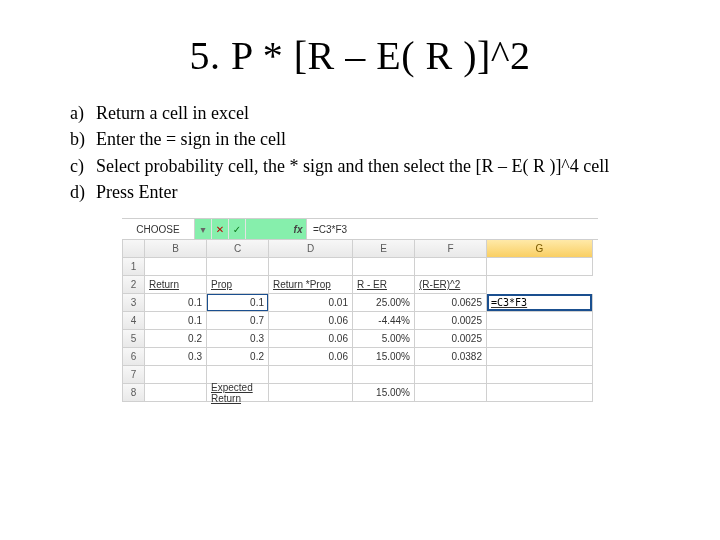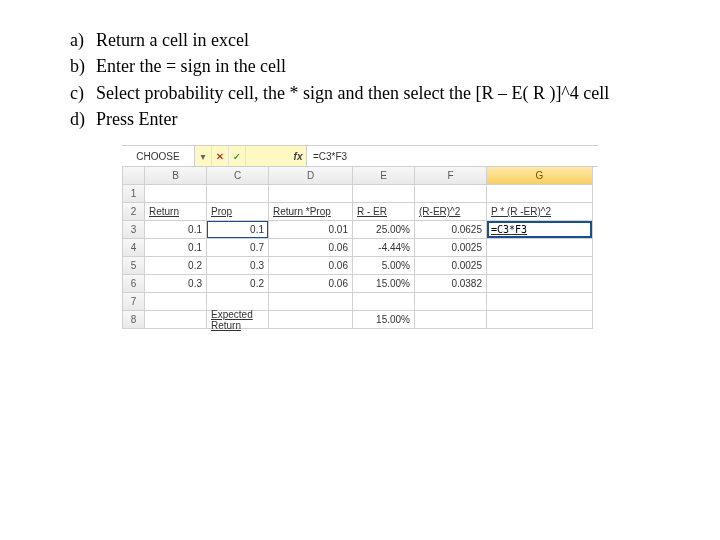--- a/index.html
+++ b/index.html
@@ -4,21 +4,21 @@
 <style>
   html,body{margin:0;padding:0;width:720px;height:540px;background:#fff;font-family:Georgia,'Times New Roman',serif;color:#000;}
   .slide{width:720px;height:540px;position:relative;box-sizing:border-box;padding:28px 42px;}
   .title{font-size:40px;font-weight:400;text-align:center;margin:4px 0 22px 0;letter-spacing:0.5px;}
   .steps{font-size:18px;line-height:1.35;margin-left:28px;}
   .steps .row{display:flex;margin-bottom:2px;}
   .steps .lab{width:26px;flex:0 0 26px;}
   .steps .txt{flex:1;}
   .excel{margin:14px auto 0 auto;width:476px;font-family:'Segoe UI',Tahoma,Arial,sans-serif;font-size:10px;color:#333;}
   
-  .fbar{display:flex;align-items:center;height:20px;border-top:1px solid #cfcfcf;border-bottom:1px solid #cfcfcf;background:#fef9c3;}
+  .fbar{display:flex;align-items:center;height:20px;border-top:1px solid #cfcfcf;border-bottom:1px solid #cfcfcf;background:#86efac;}
   .namebox{width:72px;height:100%;display:flex;align-items:center;justify-content:center;border-right:1px solid #cfcfcf;background:#fff;font-size:10px;color:#333;}
   .fbar .ico{width:16px;height:100%;display:flex;align-items:center;justify-content:center;color:#666;font-family:Arial,sans-serif;border-right:1px solid #e3e3e3;}
   .fbar .ico.red{color:#b00;}
   .fbar .ico.green{color:#0a7a1a;}
   .fbar .ico.fx{font-style:italic;font-weight:bold;color:#444;border-right:1px solid #cfcfcf;margin-left:44px;}
   .fbar .formula{flex:1;height:100%;display:flex;align-items:center;padding-left:6px;background:#fff;font-size:10px;}
   .grid{border-left:1px solid #d0d0d0;}
   .grow{display:flex;height:18px;}
   .grow.hdr{height:18px;}
   .cell{border-right:1px solid #d0d0d0;border-bottom:1px solid #d0d0d0;box-sizing:border-box;padding:0 4px;display:flex;align-items:center;justify-content:flex-end;background:#fff;font-size:10px;}
@@ -35,20 +35,21 @@
   .corner{width:22px;flex:0 0 22px;background:linear-gradient(#f7f7f7,#e9e9e9);}
   .active{box-shadow:inset 0 0 0 2px #1a4f8f;}
   .g3{background:#fff;position:relative;}
   .g3 .edit{color:#000;font-family:Consolas,monospace;font-size:10px;}
   .dashedC{box-shadow:inset 0 0 0 1px #1a4f8f;}
 </style>
 </head>
 <body>
 
 <div class="slide">
+  <div class="title">5. P * [R – E( R )]^2</div>
 
   <div class="steps">
     <div class="row">
       <div class="lab">a)</div>
       <div class="txt">Return a cell in excel</div>
     </div>
     <div class="row">
       <div class="lab">b)</div>
       <div class="txt">Enter the = sign in the cell</div>
     </div>
@@ -93,21 +94,20 @@
         <div class="cell cG"></div>
       </div>
 
       <div class="grow">
         <div class="cell rowhdr">2</div>
         <div class="cell cB left">Return</div>
         <div class="cell cC left">Prop</div>
         <div class="cell cD left">Return *Prop</div>
         <div class="cell cE left">R - ER</div>
         <div class="cell cF left">(R-ER)^2</div>
-        <div class="cell cG left">P * (R -ER)^2</div>
       </div>
 
       <div class="grow">
         <div class="cell rowhdr">3</div>
         <div class="cell cB">0.1</div>
         <div class="cell cC dashedC">0.1</div>
         <div class="cell cD">0.01</div>
         <div class="cell cE">25.00%</div>
         <div class="cell cF">0.0625</div>
         <div class="cell cG g3 left active">

